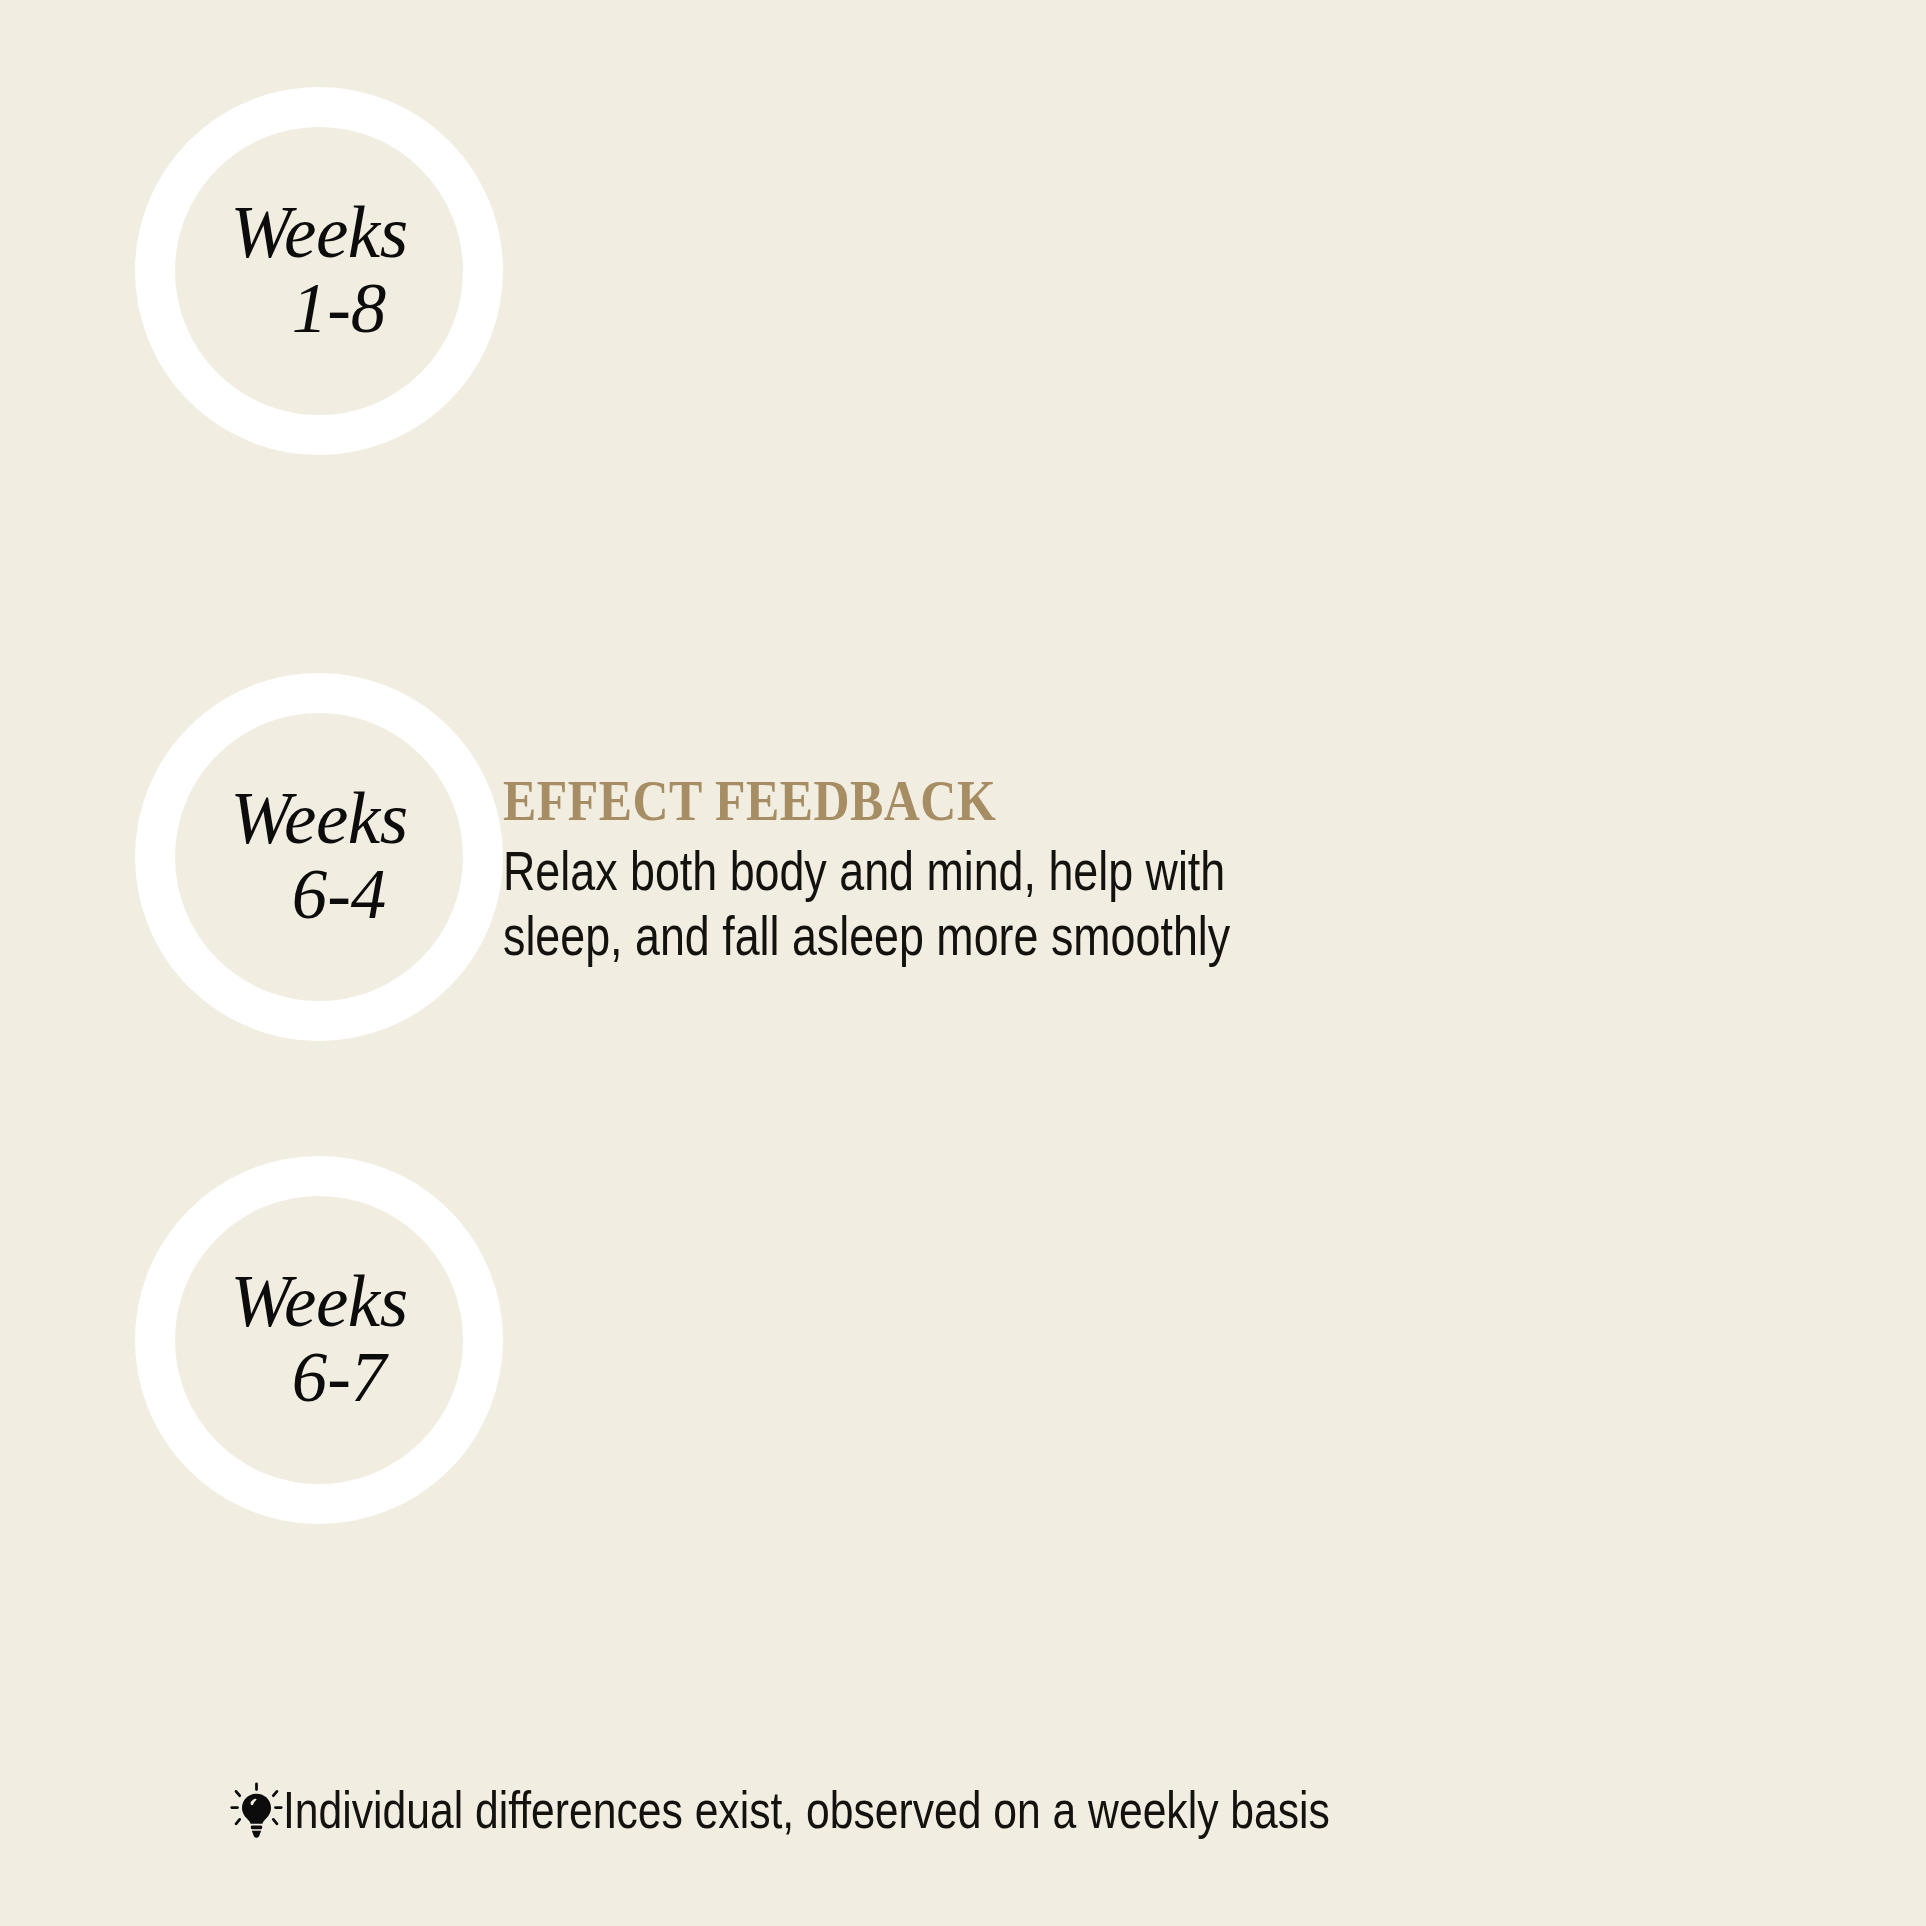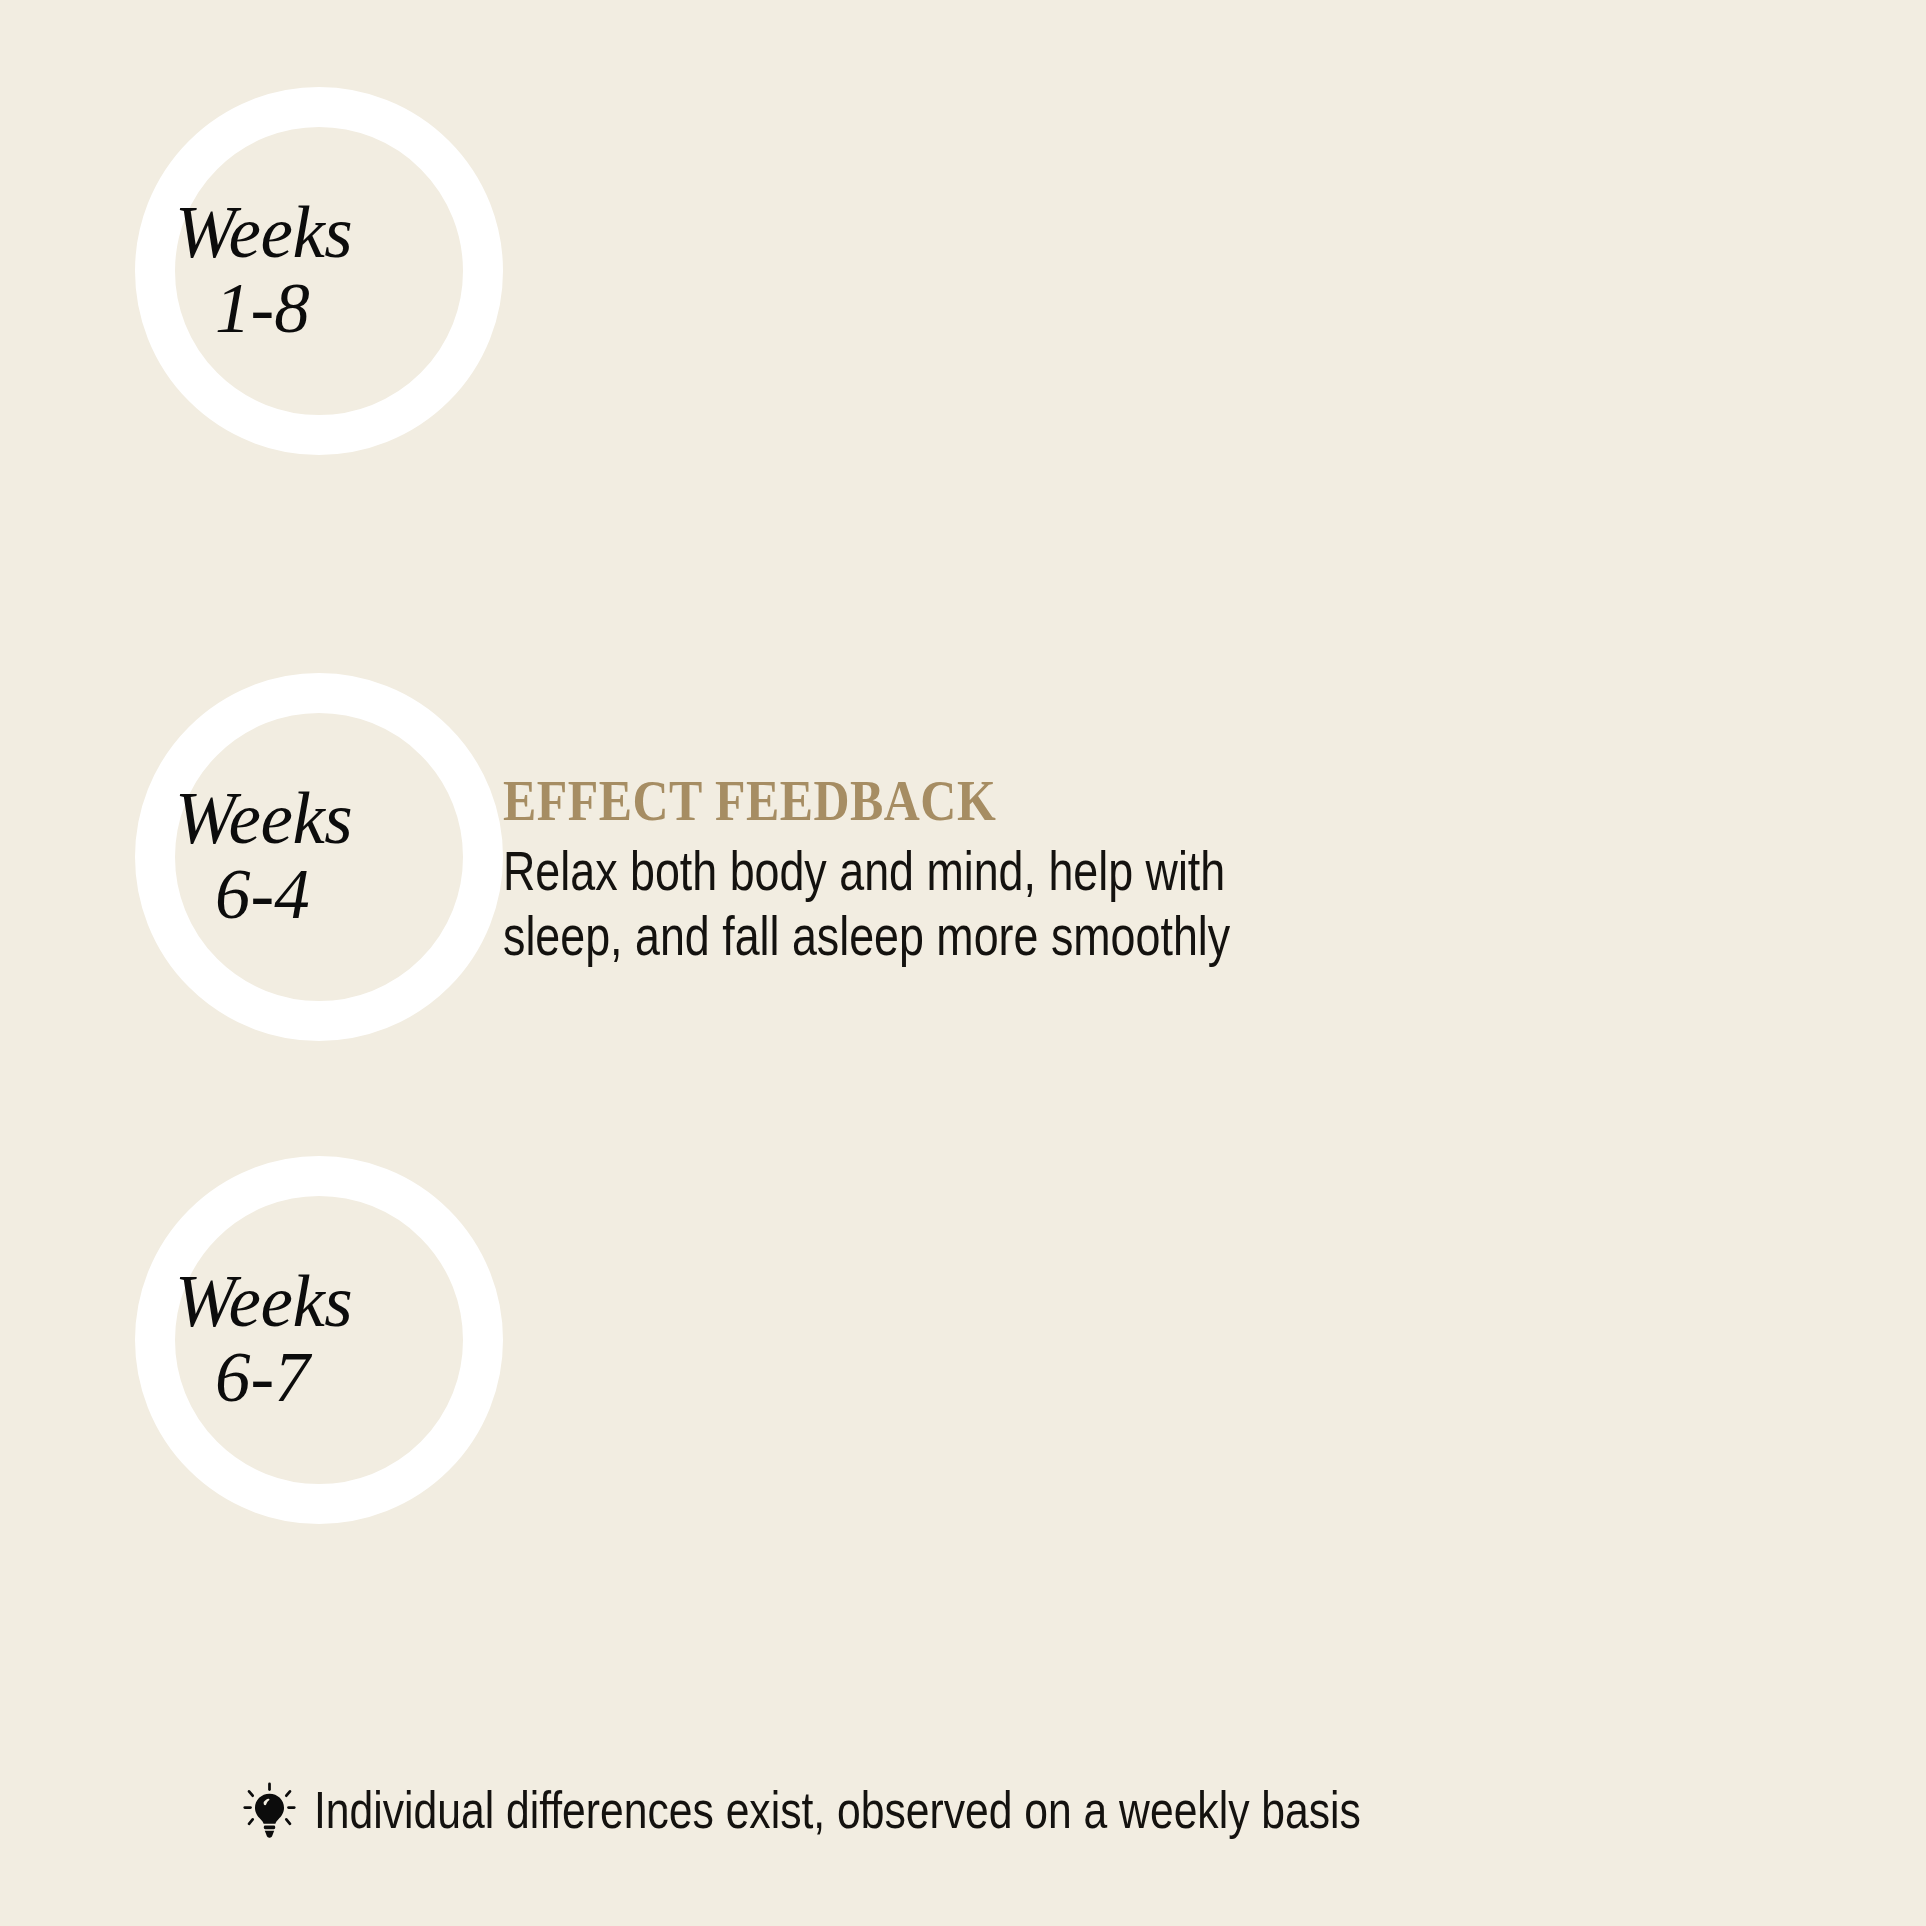--- a/index.html
+++ b/index.html
@@ -47,21 +47,21 @@
   .badge {
     position: relative;
     width: 368px;
     height: 368px;
     border-radius: 50%;
     background: #F2EDE1;
     border: 40px solid #FFFFFF;
     box-sizing: border-box;
     display: flex;
     flex-direction: column;
-    align-items: flex-start;
+    align-items: center;
     justify-content: center;
     margin-right: 0px;
   }
 
   .badge-line1 {
     font-family: "Liberation Serif", "DejaVu Serif", serif;
     font-style: italic;
     font-size: 73px;
     line-height: 0.96;
     color: #0C0C0C;
@@ -111,25 +111,24 @@
     margin: 0;
     transform: scaleX(0.80);
     transform-origin: left top;
     white-space: pre-line;
     max-width: 1436px;
   }
 
   
   .note {
     position: absolute;
-    left: 243px;
+    left: 230px;
     top: 1782px;
     display: flex;
     align-items: flex-end;
-    gap: 18px;
   }
 
   .bulb-icon {
     flex: 0 0 auto;
     width: 53px;
     height: 57px;
     display: block;
   }
 
   .note-text {

